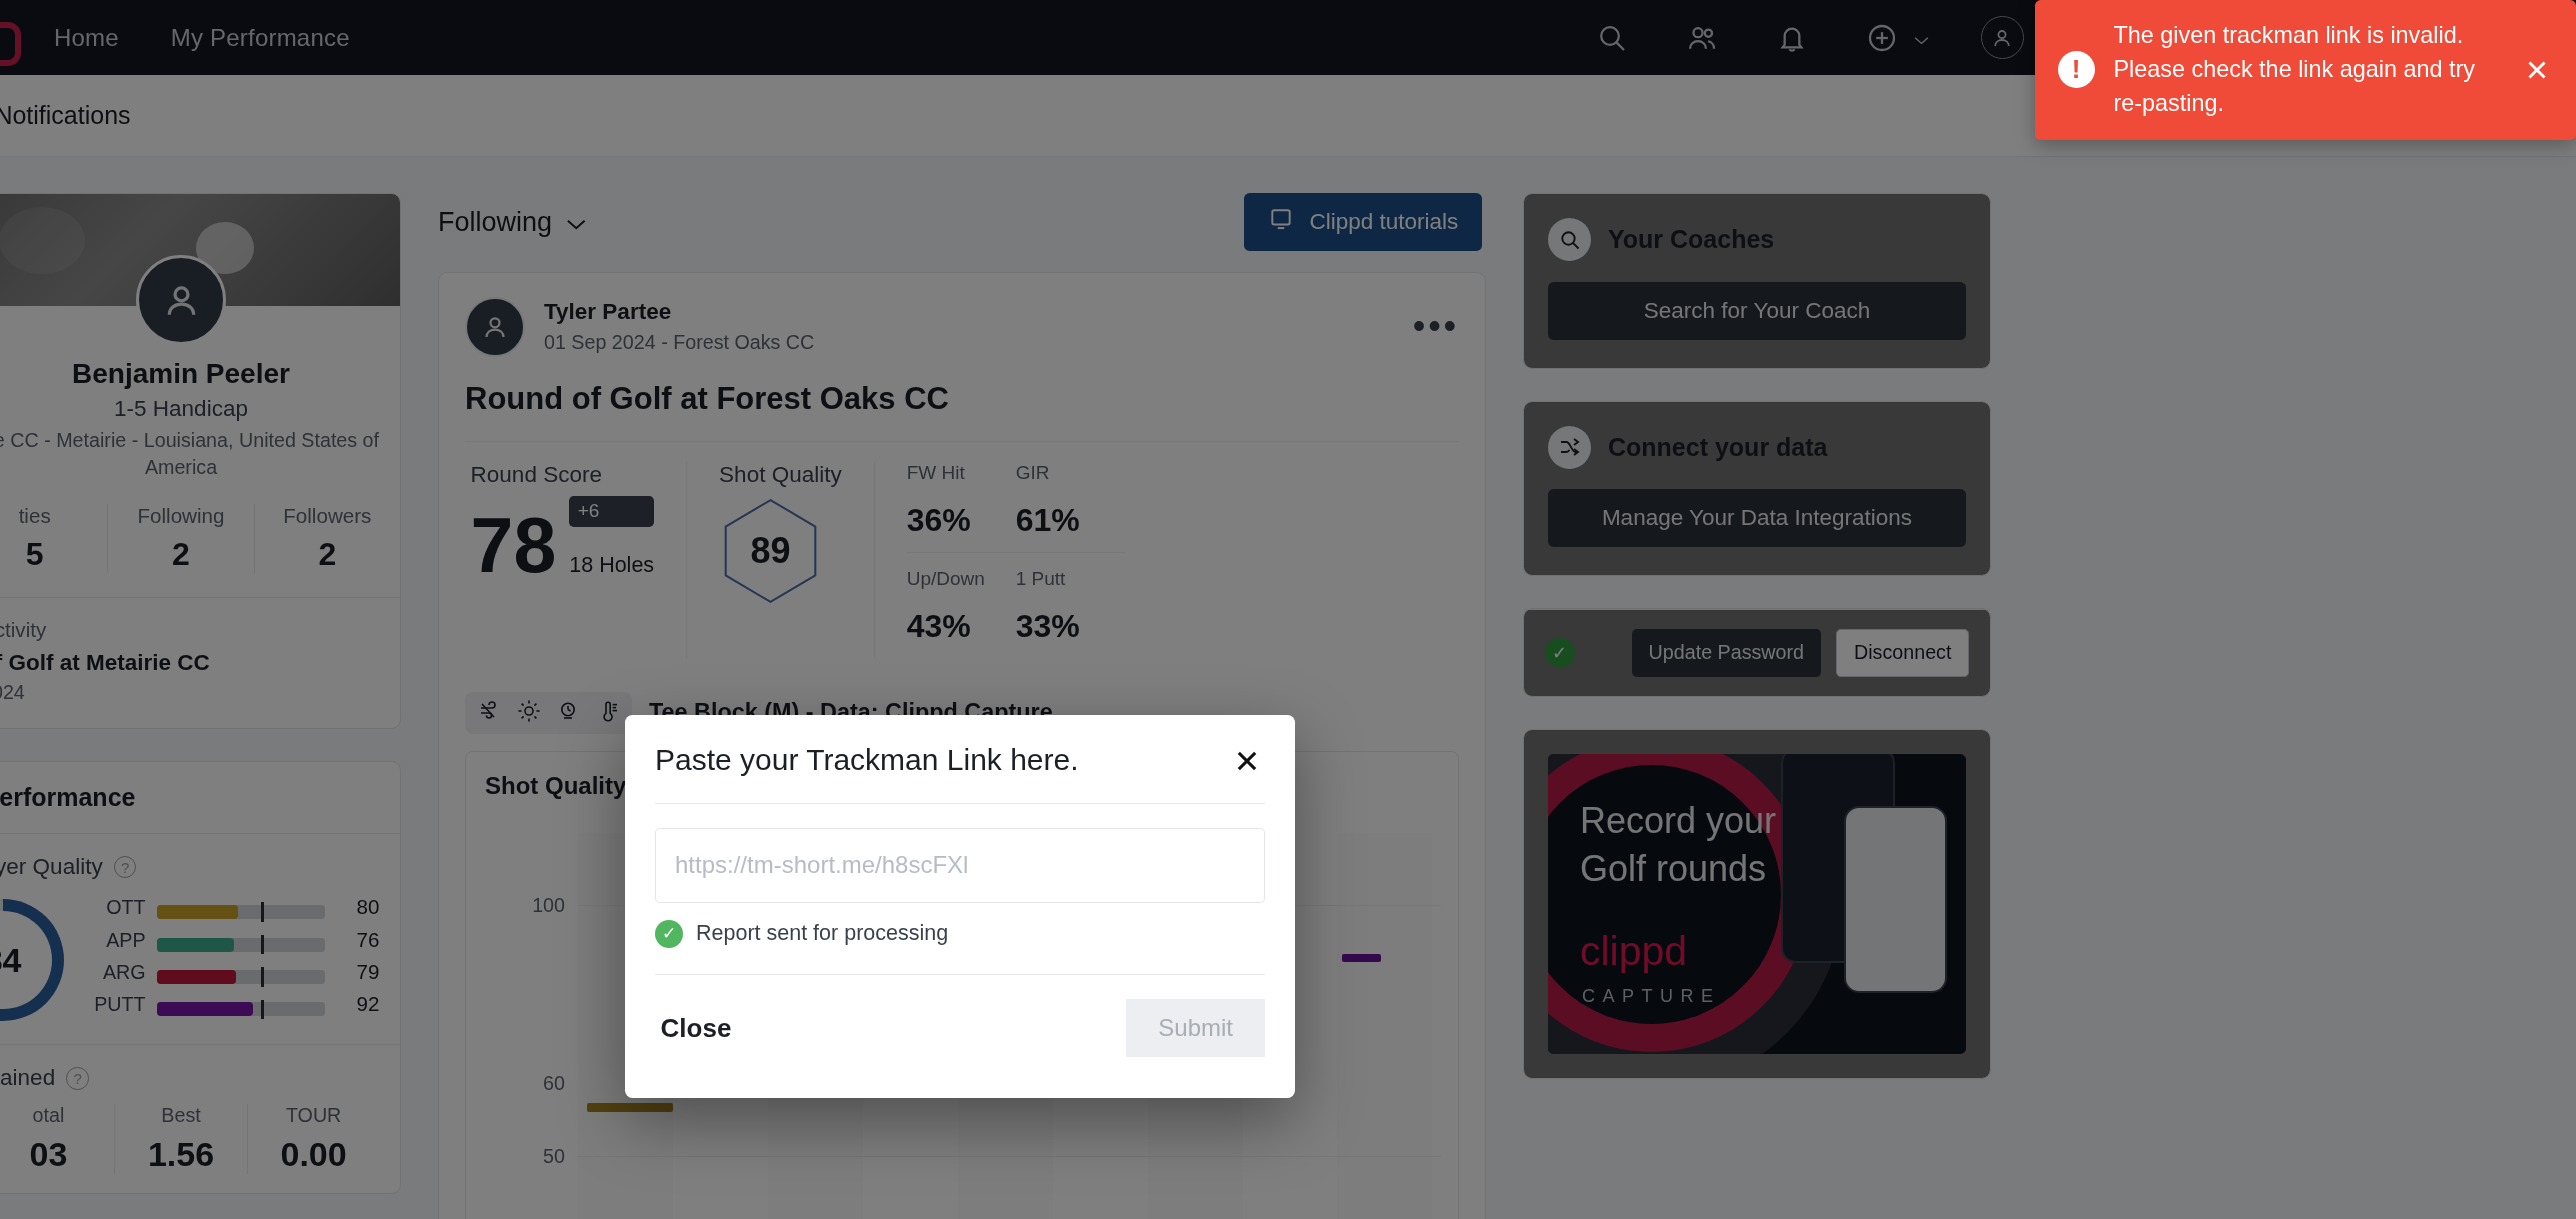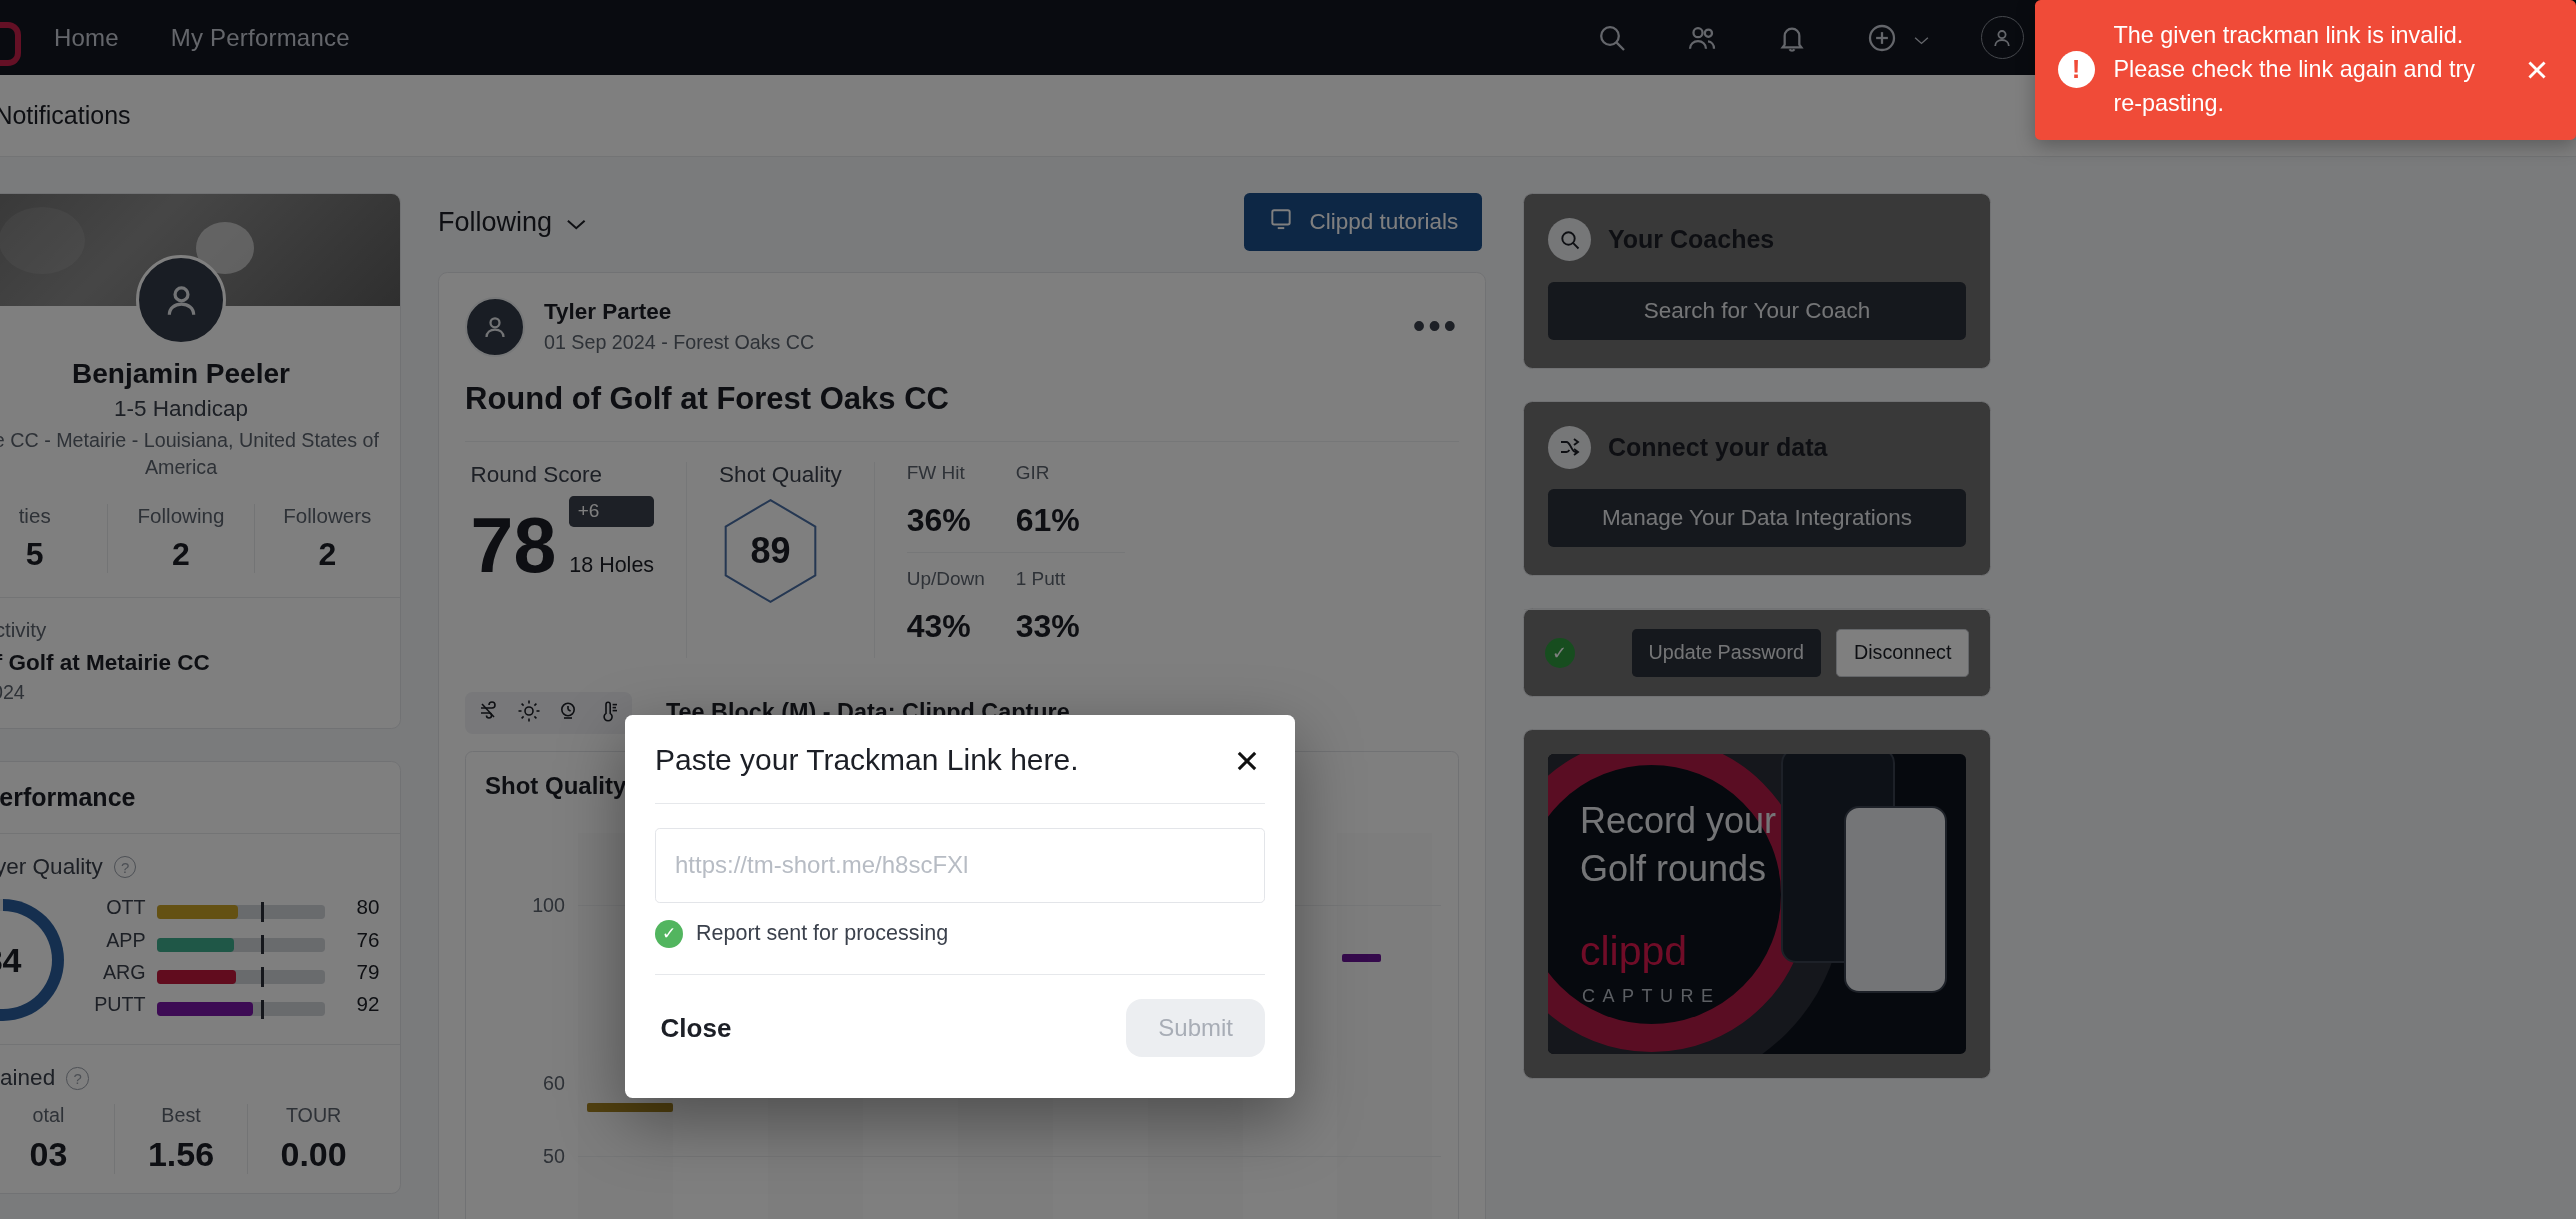--- a/index.html
+++ b/index.html
@@ -130,21 +130,21 @@
   .score-big { font-size: 77px; font-weight:700; color:#1c1f26; line-height:.95; }
   .score-badge { background:#3b414c; color:#fff; font-size:19px; border-radius:4.7px; padding: 4.7px 8.4px; margin-bottom: 26px; }
   .score-holes { font-size: 21.5px; color:#1c1f26; margin-bottom: 3.7px; }
   .hexwrap { width: 103px; height: 110px; margin-top: 7.5px; position: relative; display:flex; align-items:center; justify-content:center; }
   .hexwrap span { position:relative; z-index:2; font-size: 36px; font-weight:700; color:#1c1f26; }
   .mini-grid { display:grid; grid-template-columns: repeat(2, 109px); }
   .mini { padding: 0 0 13px 0; }
   .mini.bot { padding-top: 15px; border-top: 0.9px solid #eceef1; }
   .mini .k { font-size: 19px; color:#5d646f; }
   .mini .v { font-size: 32px; font-weight:700; color:#1c1f26; margin-top: 18px; }
-  .cond-row { display:flex; align-items:center; gap: 34px; padding: 5.6px 26px 0; }
+  .cond-row { display:flex; align-items:center; gap: 17px; padding: 5.6px 26px 0; }
   .cond-chip { display:flex; align-items:center; gap:15px; background:#f0f1f4; border-radius:7.5px; padding: 7.5px 13px; }
   .cond-chip svg { stroke:#1c1f26; fill:none; stroke-width:1.6; }
   .cond-label { font-size: 23.4px; font-weight:700; color:#1c1f26; }
   .chart-box { margin: 17px 26px 0; border:0.9px solid #e3e5e9; border-radius:7.5px; padding: 20.6px 19px 0; height: 487px; position: relative; }
   .chart-title { font-size: 24px; font-weight:700; color:#1c1f26; }
   .plot { position:absolute; left: 112px; right: 17px; top: 81px; bottom: 0; }
   .gl { position:absolute; left:0; right:0; height:0.9px; background:#eceef1; }
   .gl-lab { position:absolute; right: calc(100% + 13px); transform: translateY(-50%); font-size: 19.7px; color:#5d646f; }
   .colband { position:absolute; top:0; bottom:0; background:#fafafb; }
   .barcap { position:absolute; height: 8.4px; border-radius:1.9px; }
@@ -195,21 +195,21 @@
                 background:#fff; font-size: 24px; color:#1c1f26; padding: 0 19px;
                 font-family: inherit; outline:none; }
   .link-input::placeholder { color:#b7bcc4; }
   .status-row { display:flex; align-items:center; gap: 13px; margin: 17px 0 17px; }
   .status-dot { width: 28px; height:28px; border-radius:50%; background:#52b55f; color:#fff;
                 display:flex; align-items:center; justify-content:center; font-size:17px; }
   .status-txt { font-size: 21.5px; color:#3b414c; }
   .modal-foot { display:flex; align-items:center; padding: 24px 30px 41px; }
   .close-btn { background:none; border:none; font-size: 26px; font-weight:700; color:#1c1f26;
                cursor:pointer; font-family:inherit; padding: 9.4px 5.6px; }
-  .submit-btn { margin-left:auto; background:#eceef1; color:#a8adb6; border:none; border-radius:16px;
+  .submit-btn { margin-left:auto; background:#eceef1; color:#a8adb6; border:none; border-radius:1px;
                 height: 58px; padding: 0 32px; font-size: 24px; cursor:not-allowed; font-family:inherit; }
 
   
   .toast { position:absolute; right: 0; top: 0; width: 541px; min-height: 114px;
            background:#f04b38; border-radius: 5.6px; display:flex; align-items:center;
            padding: 19px 22.5px; gap: 19px; z-index: 90; box-shadow: 0 5.6px 19px rgba(0,0,0,.28); }
   .toast-ic { width: 37px; height: 37px; border-radius:50%; background:#fff; color:#f04b38;
               font-size: 26px; font-weight:700; display:flex; align-items:center; justify-content:center; flex:0 0 auto; }
   .toast-msg { font-size: 23.4px; color:#fff; line-height: 1.45; }
   .toast-x { margin-left:auto; width: 34px; height:34px; cursor:pointer; flex:0 0 auto;

